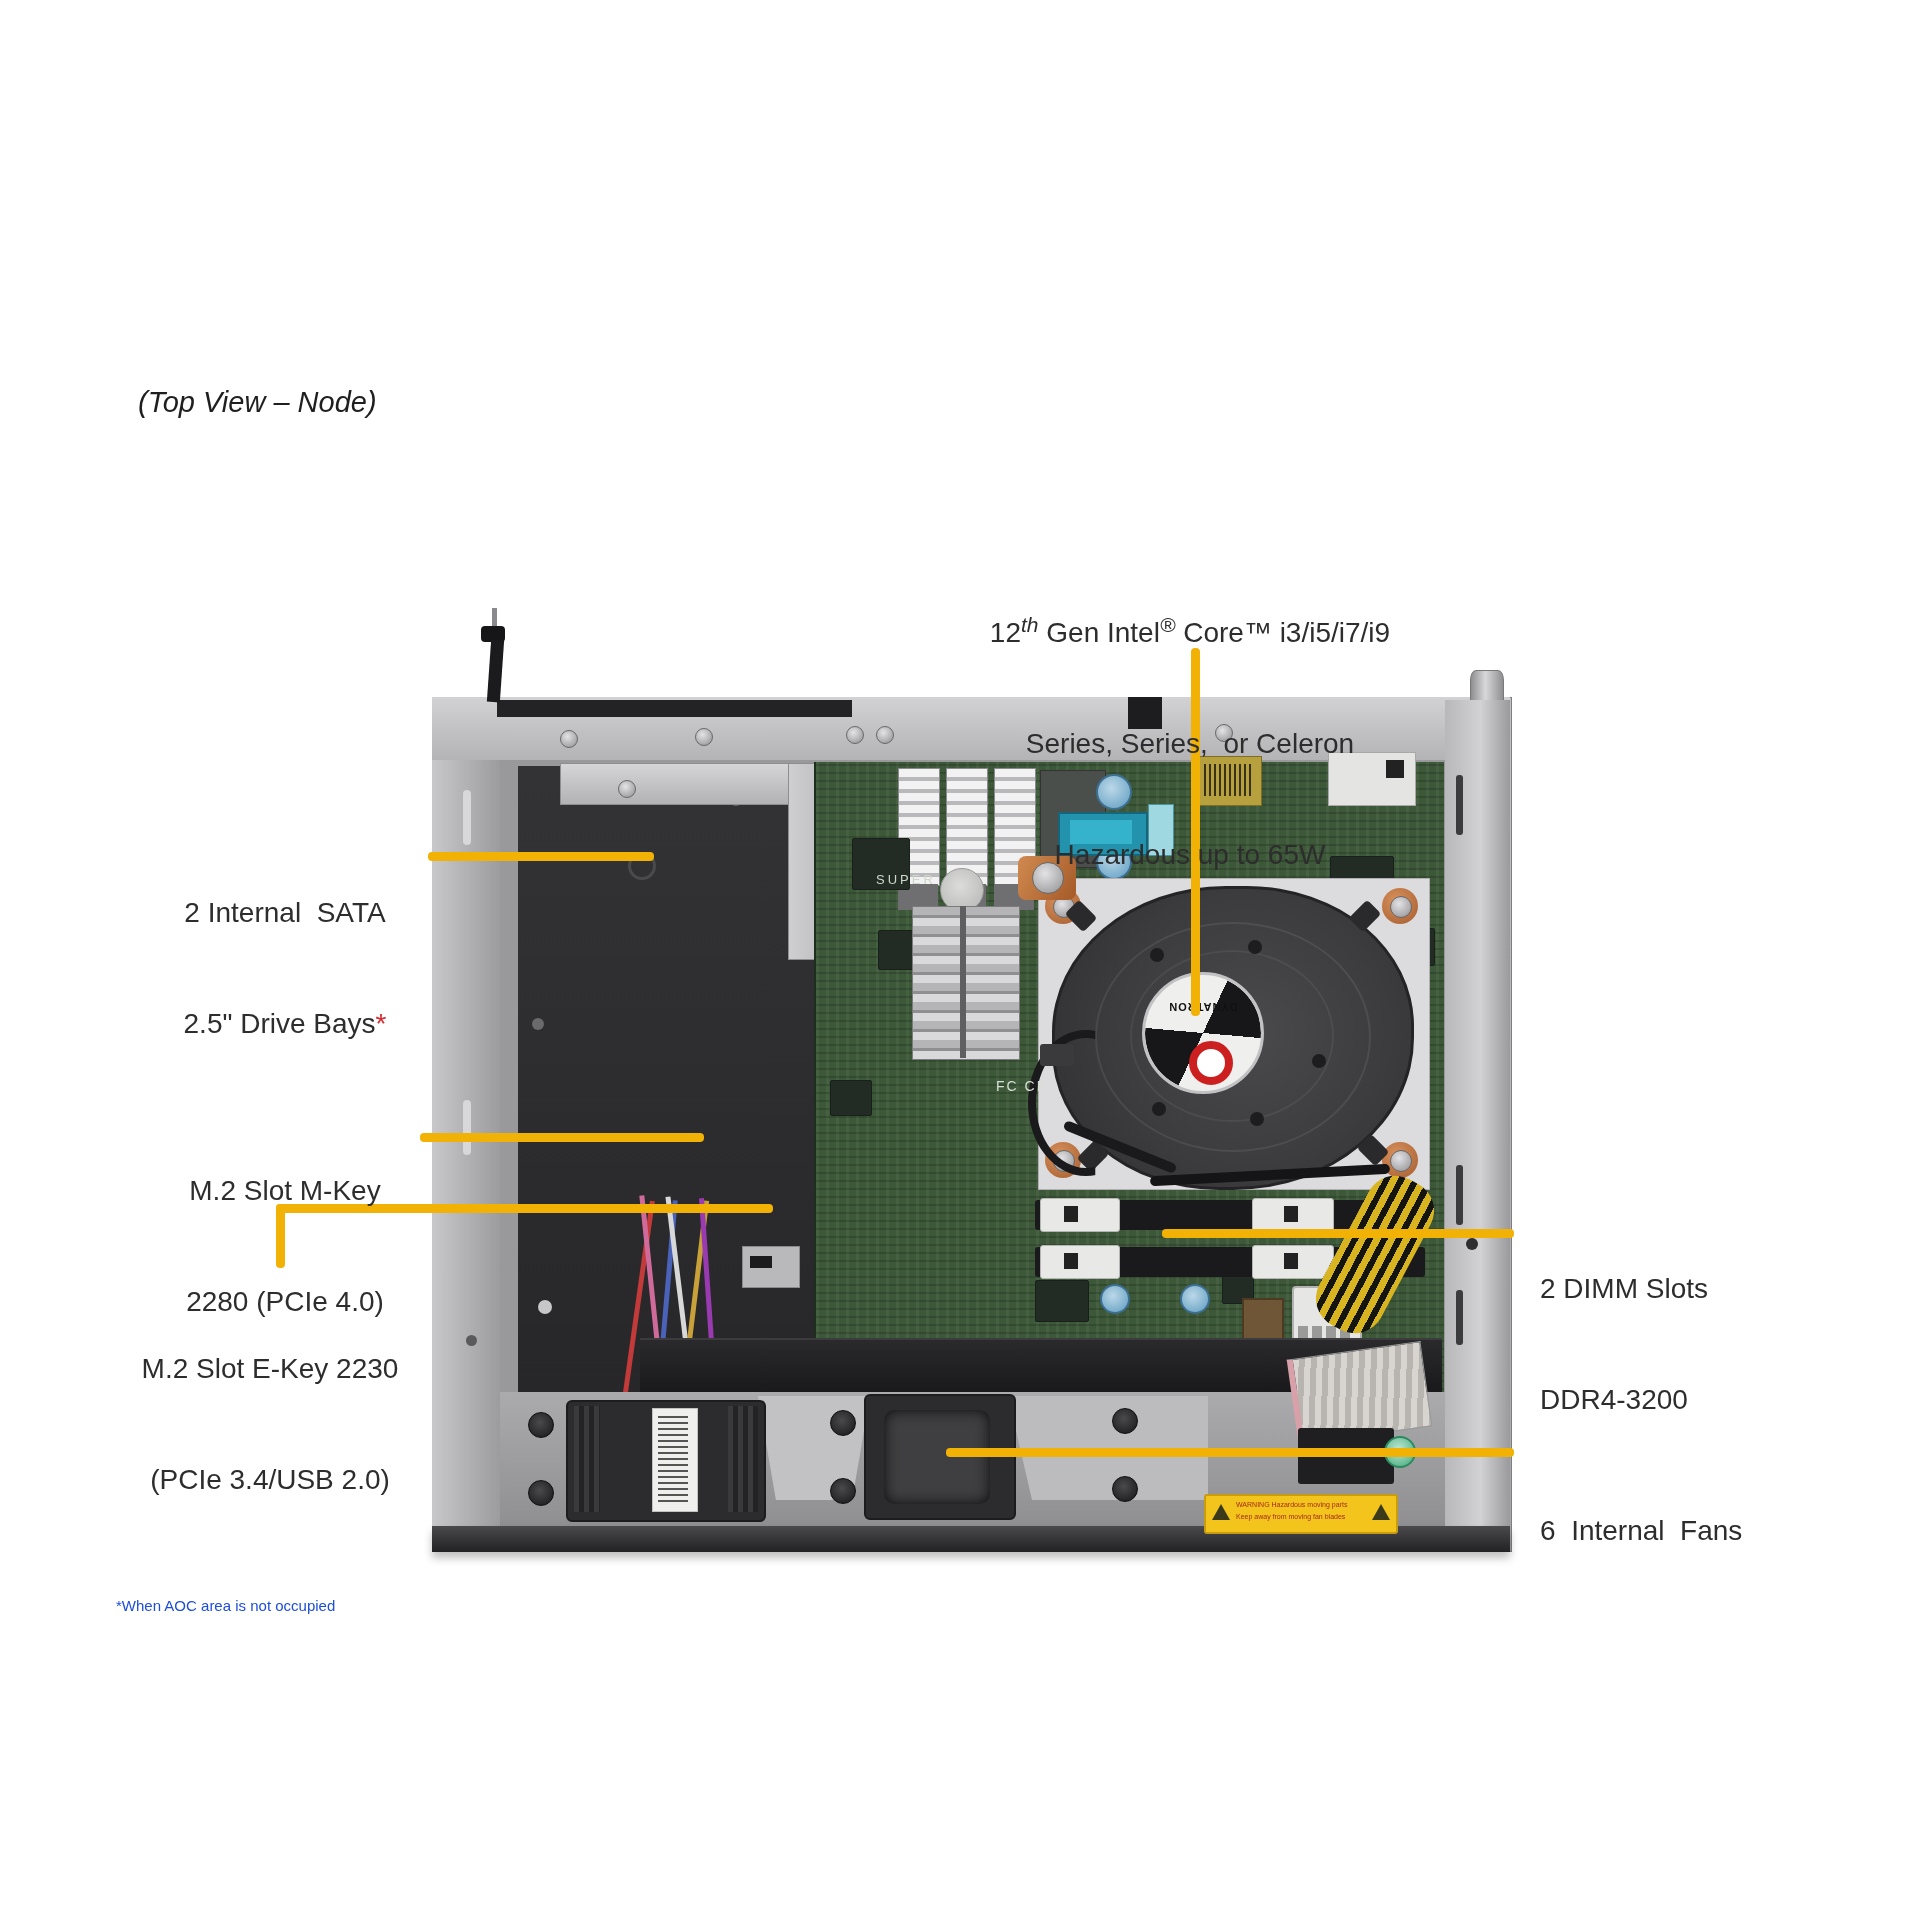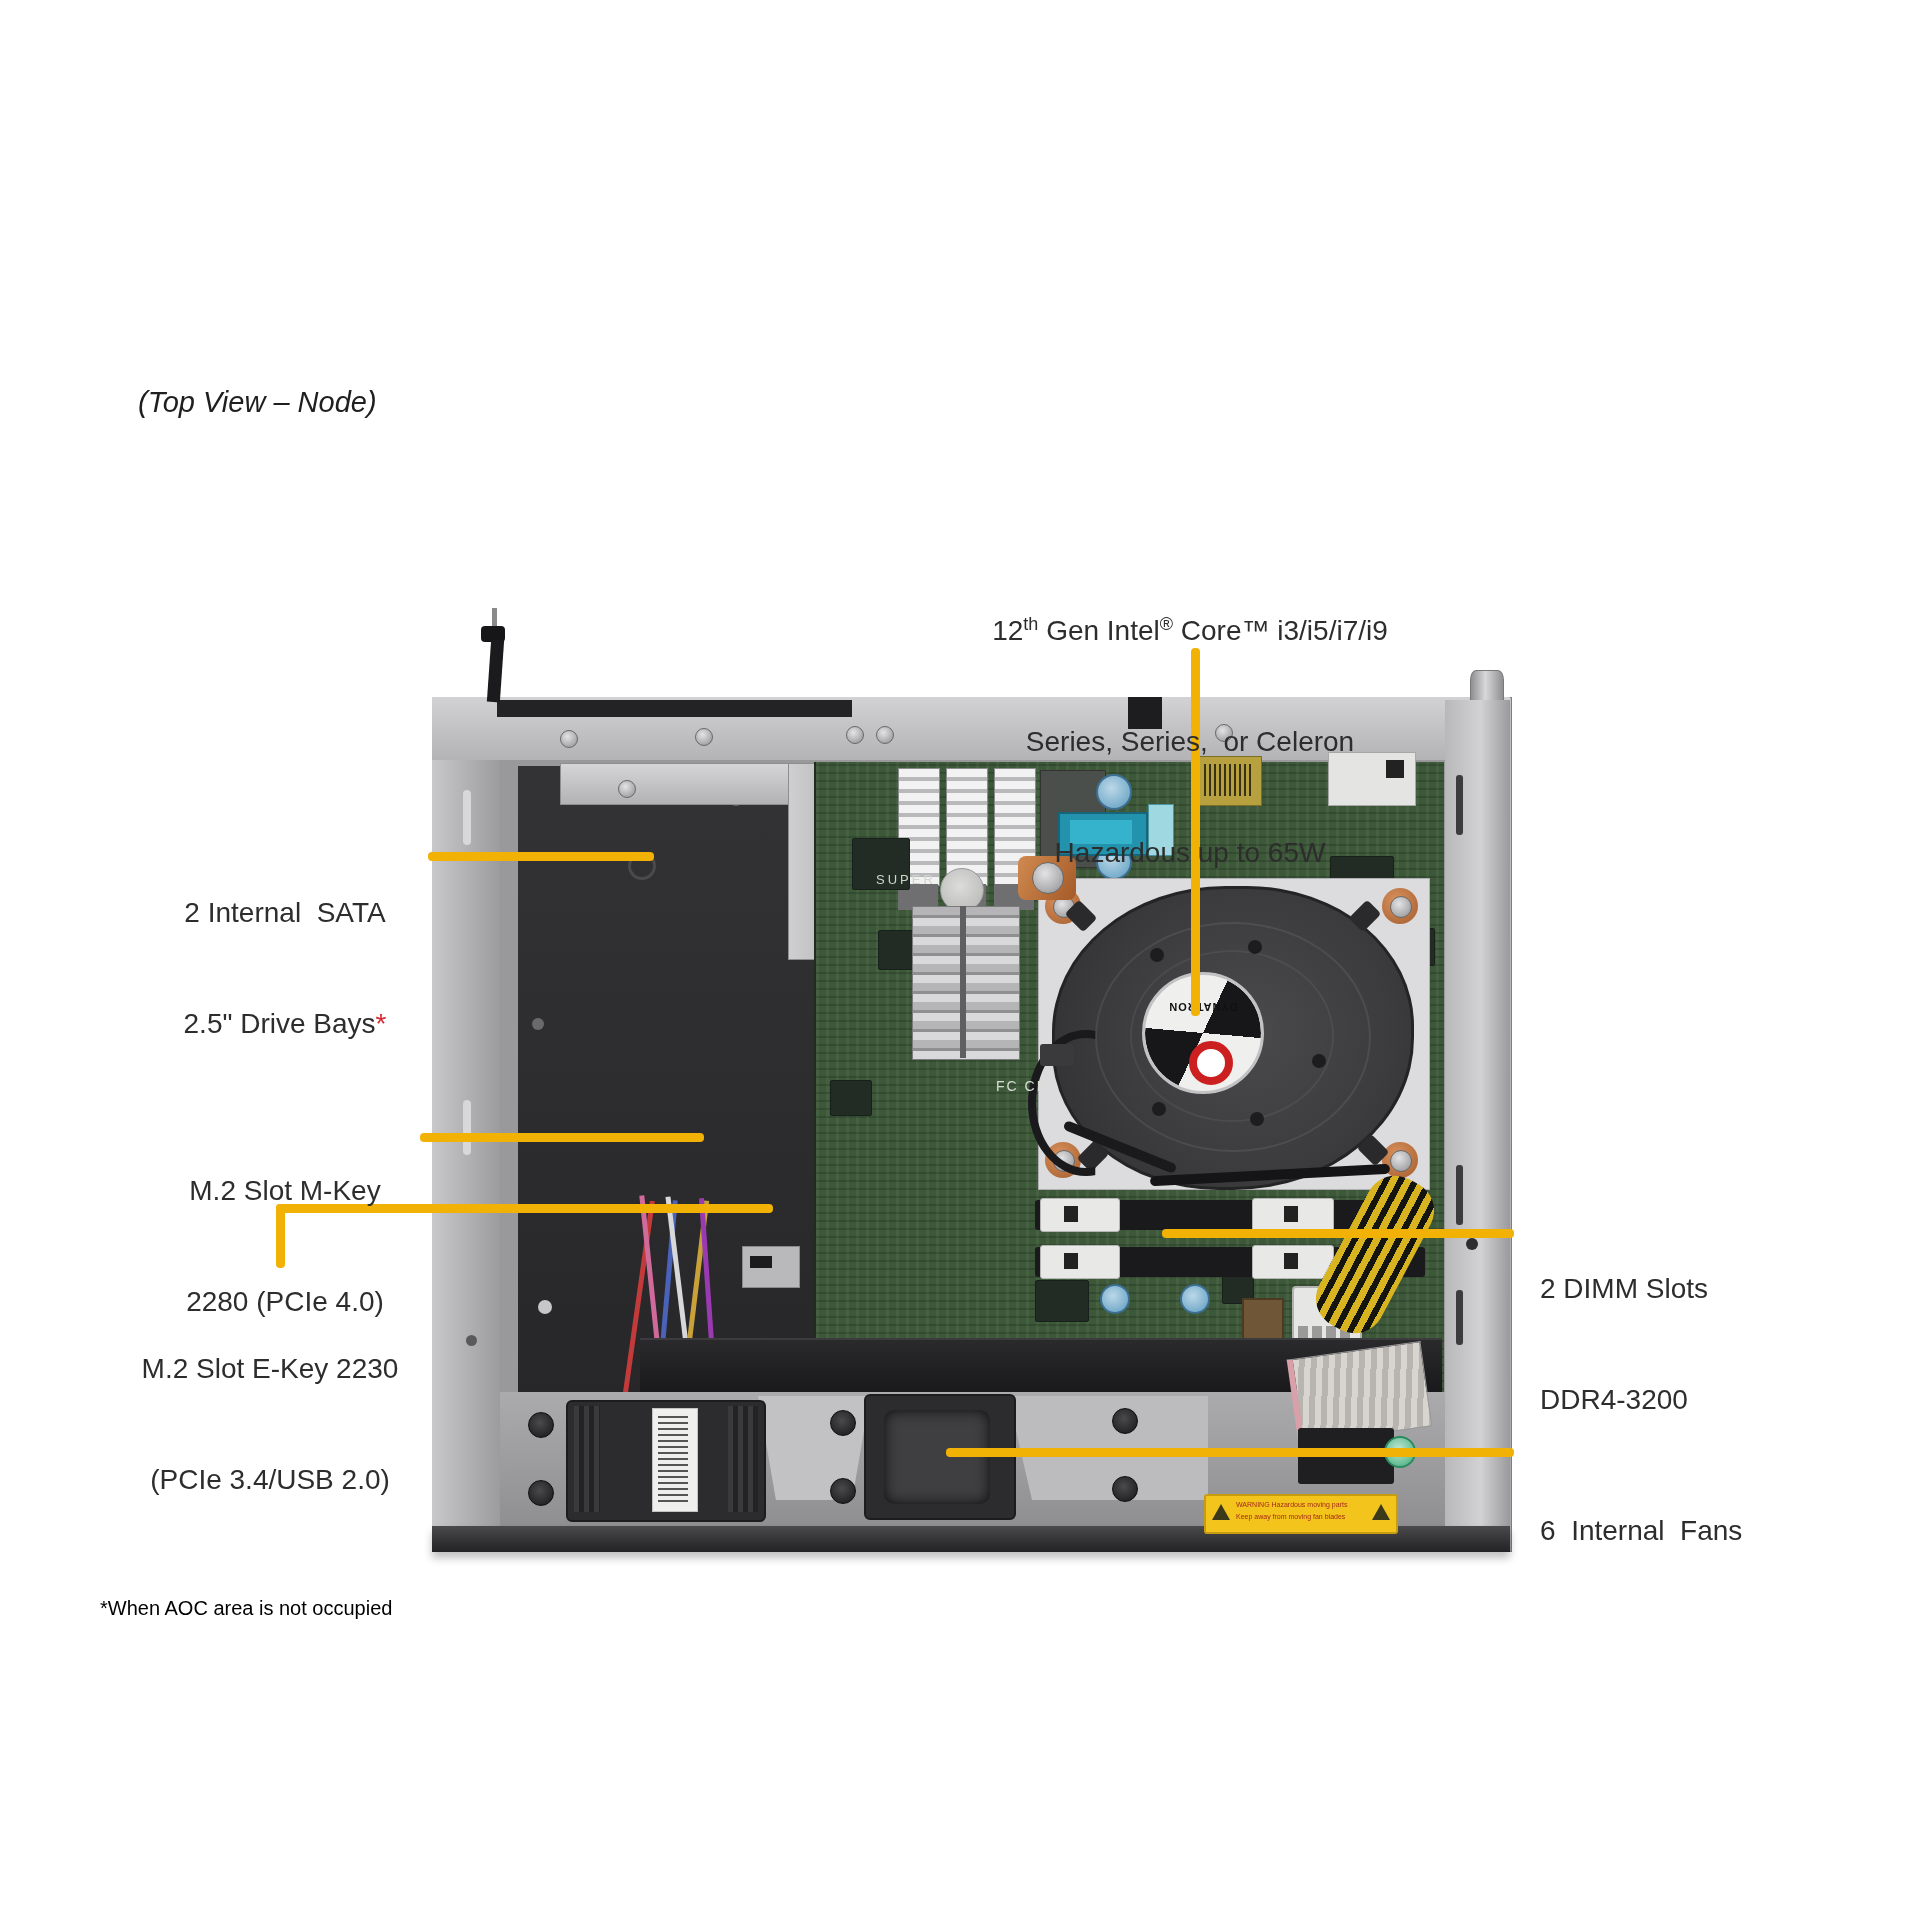--- a/index.html
+++ b/index.html
@@ -2,21 +2,21 @@
 <html><head>
 <meta charset="utf-8">
 <style>
   html,body{margin:0;padding:0;background:#ffffff;}
   #scene{position:relative;width:1920px;height:1920px;background:#ffffff;overflow:hidden;
          font-family:"Liberation Sans",sans-serif;}
   .abs{position:absolute;}
   
   .lbl{position:absolute;color:#2d2d2d;font-size:28px;line-height:37px;white-space:pre-wrap;z-index:60;}
   .lbl.center{text-align:center;}
-  .lbl sup{font-size:18px;}
+  .lbl sup{font-size:21px;font-style:italic;}
   .star{color:#d42a30;}
   
   .cline{position:absolute;background:#F2B105;border-radius:4px;z-index:50;}
   
   .screw{position:absolute;border-radius:50%;background:radial-gradient(circle at 40% 35%,#e3e3e5,#8f8f91);border:1px solid #66686a;}
   .grommet{position:absolute;border-radius:50%;background:radial-gradient(circle at 45% 40%,#4a4a4c,#161618);border:1px solid #0e0e10;}
   .chipdark{position:absolute;background:#222c24;border:1px solid #17201a;border-radius:2px;}
   .capblue{position:absolute;border-radius:50%;background:radial-gradient(circle at 42% 38%,#bcd8e8,#5d9cc0);border:2px solid #3c6f92;}
 </style>
 </head>
@@ -246,16 +246,16 @@
 
   <div class="lbl" style="left:1540px;top:1196px;width:330px;">
     <div>2 DIMM Slots</div>
     <div>DDR4-3200</div>
   </div>
 
   <div class="lbl" style="left:1540px;top:1438px;width:340px;">
     <div>6  Internal  Fans</div>
   </div>
 
-  <div class="abs" style="left:100px;top:1597px;font-size:20px;color:#000000;z-index:60;">
+  <div class="abs" style="left:116px;top:1597px;font-size:15px;color:#1d4ed8;z-index:60;">
     <span>*When AOC area is not occupied</span></div>
 
 </div>
 
 </body></html>

